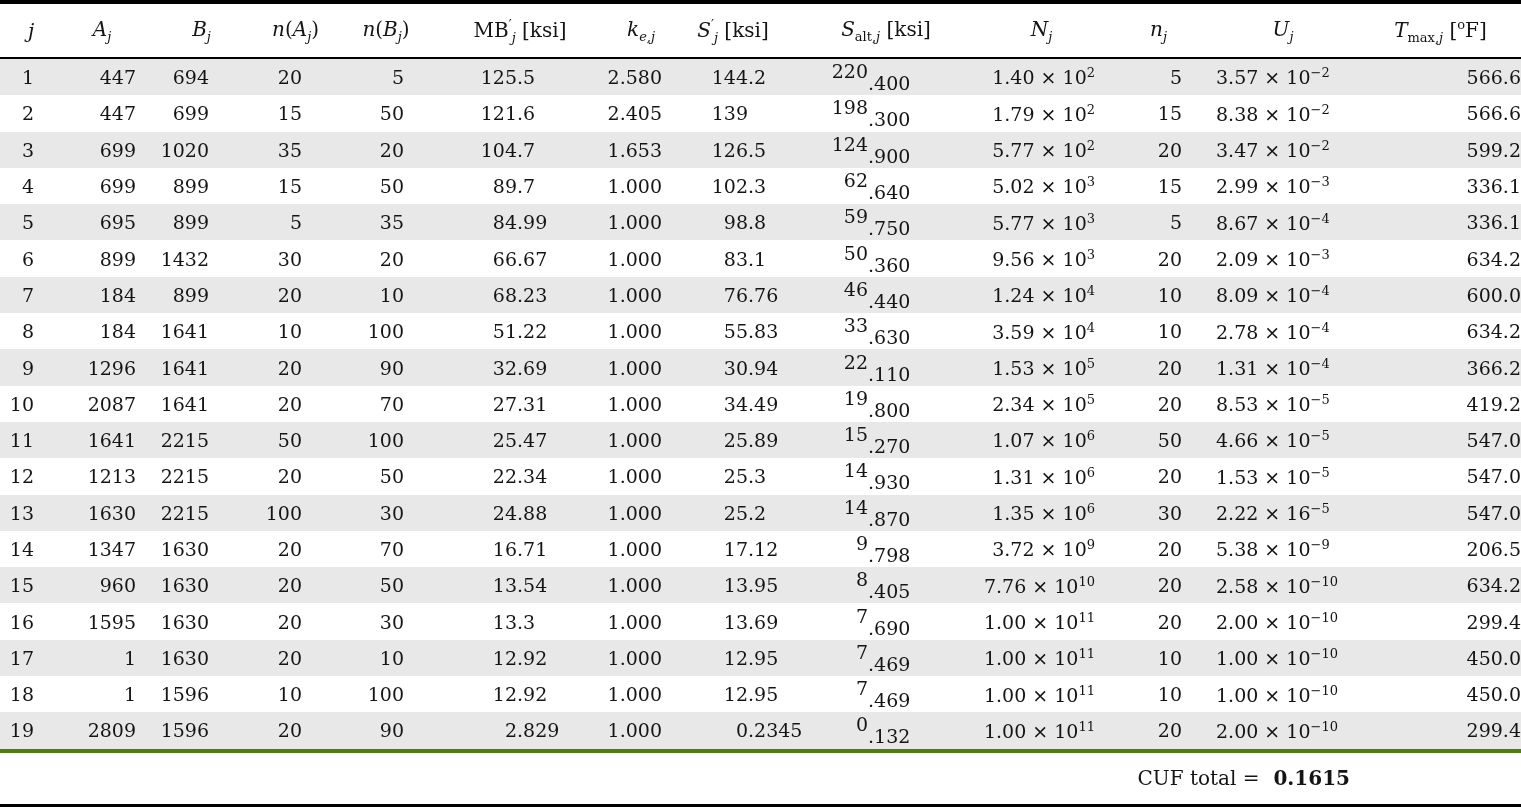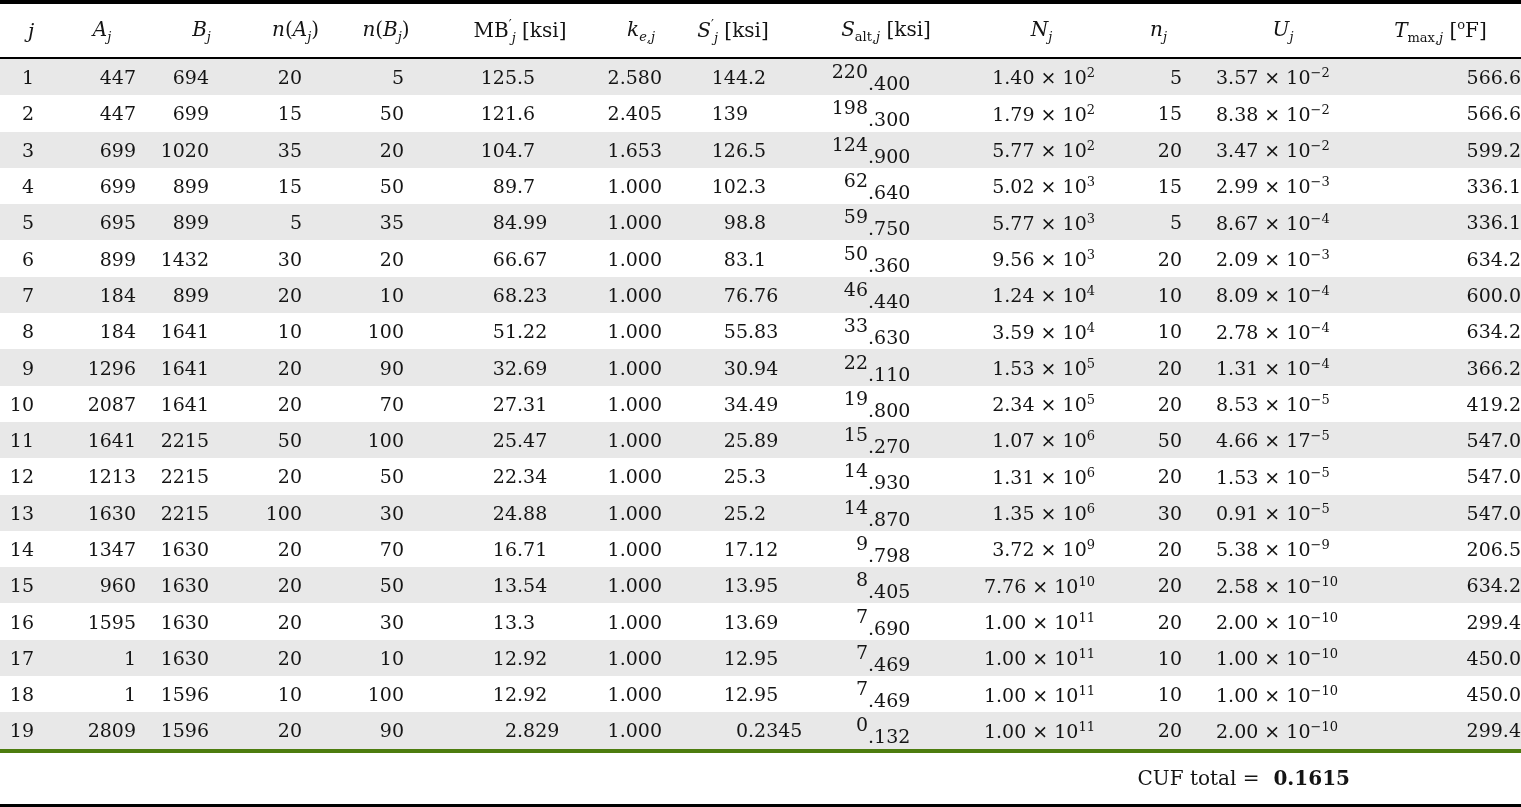--- a/index.html
+++ b/index.html
@@ -423,21 +423,21 @@
             </span>
           </td>
           <td class="c-Salt">
             <span class="dcell">
               <span class="int">15</span>
               <span class="frac">.270</span>
             </span>
           </td>
           <td class="c-N"><span>1.07 × 10</span><sup>6</sup></td>
           <td class="c-nj">50</td>
-          <td class="c-U"><span>4.66 × 17</span><sup>−5</sup></td>
+          <td class="c-U"><span>4.66 × 10</span><sup>−5</sup></td>
           <td class="c-T">547.0</td>
         </tr>
         <tr>
           <td class="c-j">12</td>
           <td class="c-A">1213</td>
           <td class="c-B">2215</td>
           <td class="c-nA">20</td>
           <td class="c-nB">50</td>
           <td class="c-MB">
             <span class="dcell">
@@ -483,21 +483,21 @@
             </span>
           </td>
           <td class="c-Salt">
             <span class="dcell">
               <span class="int">14</span>
               <span class="frac">.870</span>
             </span>
           </td>
           <td class="c-N"><span>1.35 × 10</span><sup>6</sup></td>
           <td class="c-nj">30</td>
-          <td class="c-U"><span>0.91 × 10</span><sup>−5</sup></td>
+          <td class="c-U"><span>2.22 × 16</span><sup>−5</sup></td>
           <td class="c-T">547.0</td>
         </tr>
         <tr>
           <td class="c-j">14</td>
           <td class="c-A">1347</td>
           <td class="c-B">1630</td>
           <td class="c-nA">20</td>
           <td class="c-nB">70</td>
           <td class="c-MB">
             <span class="dcell">

